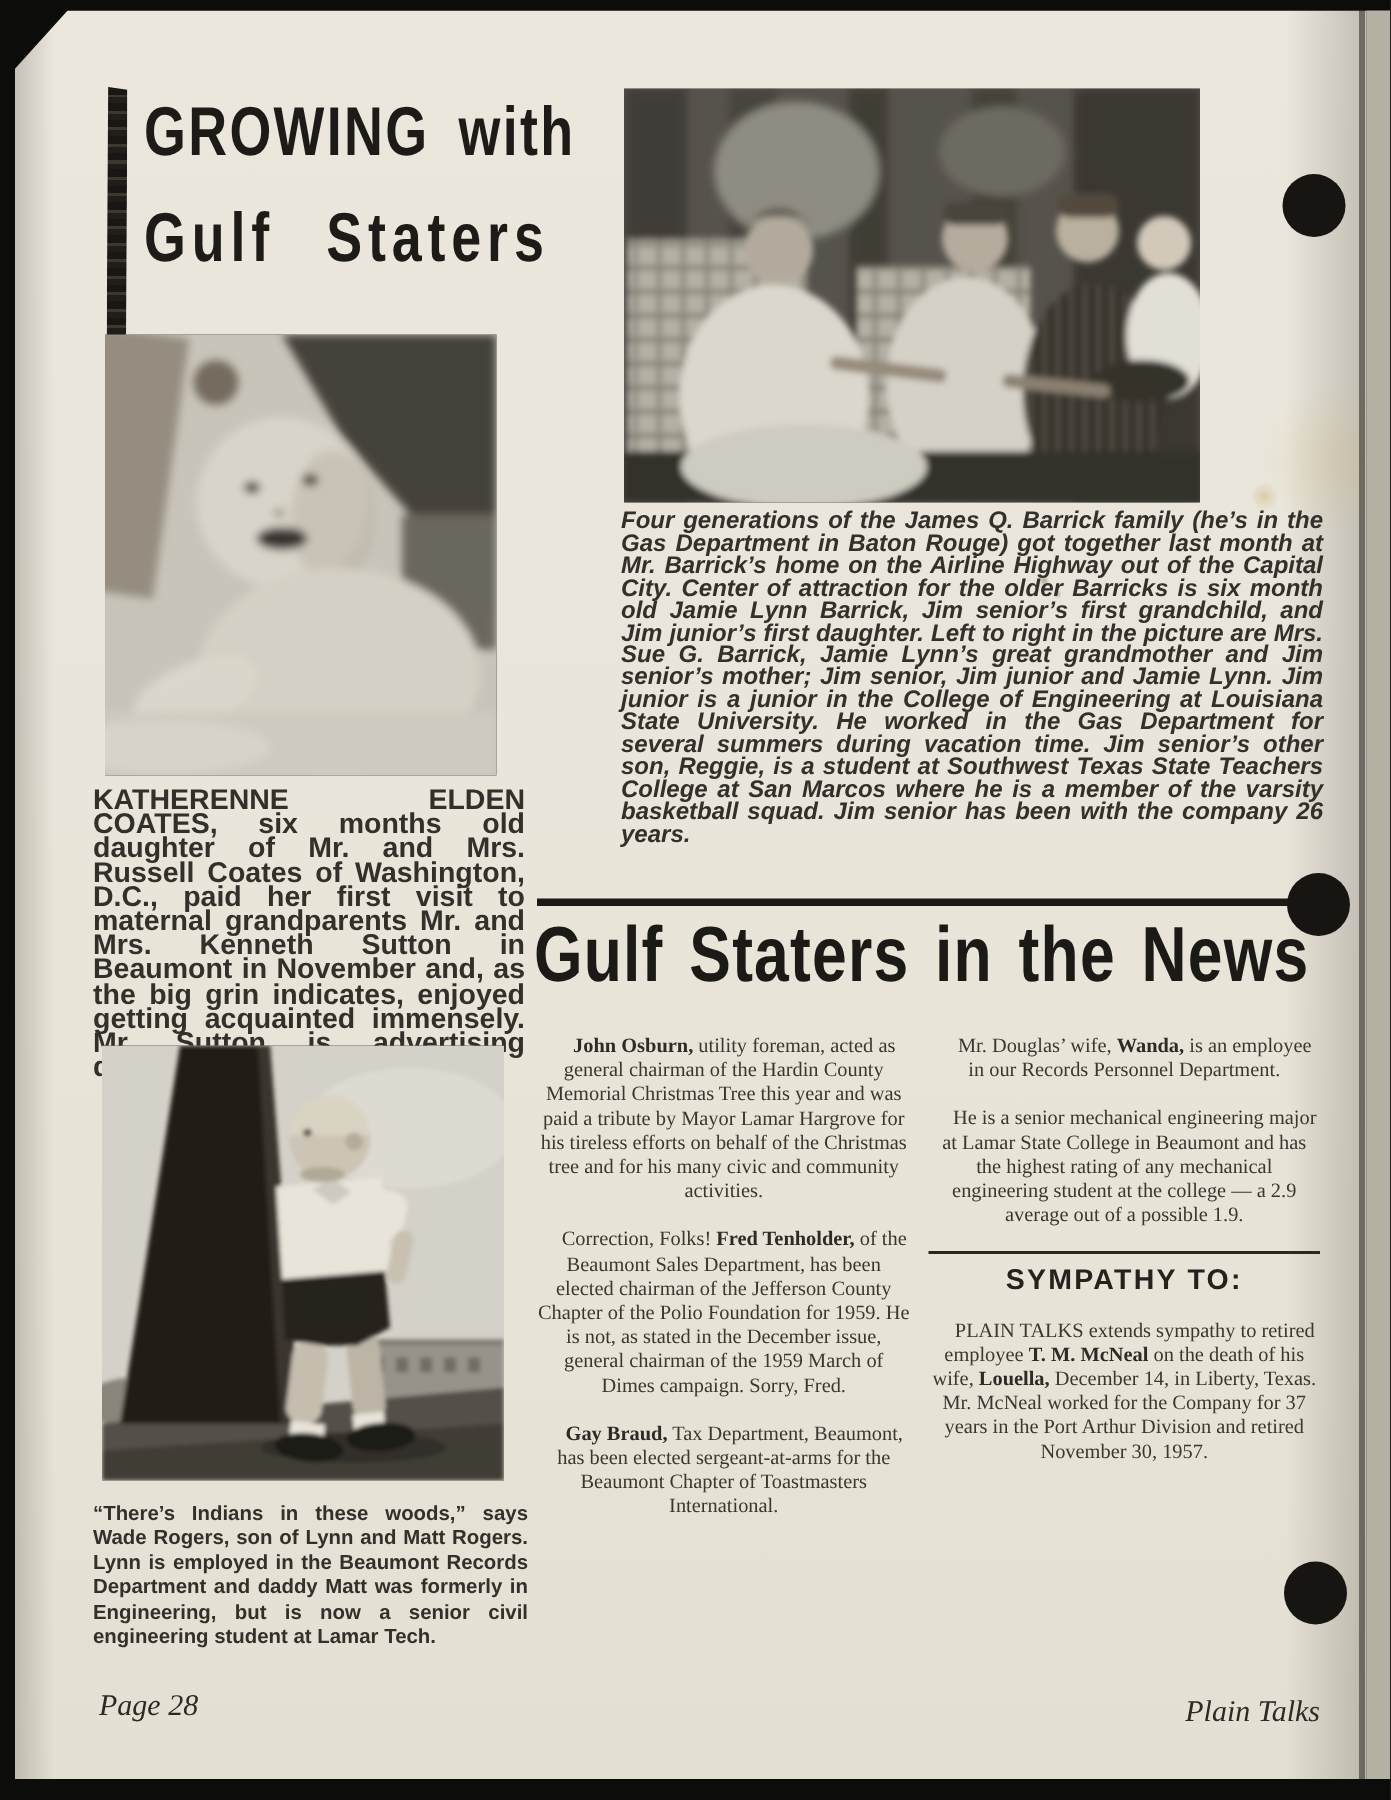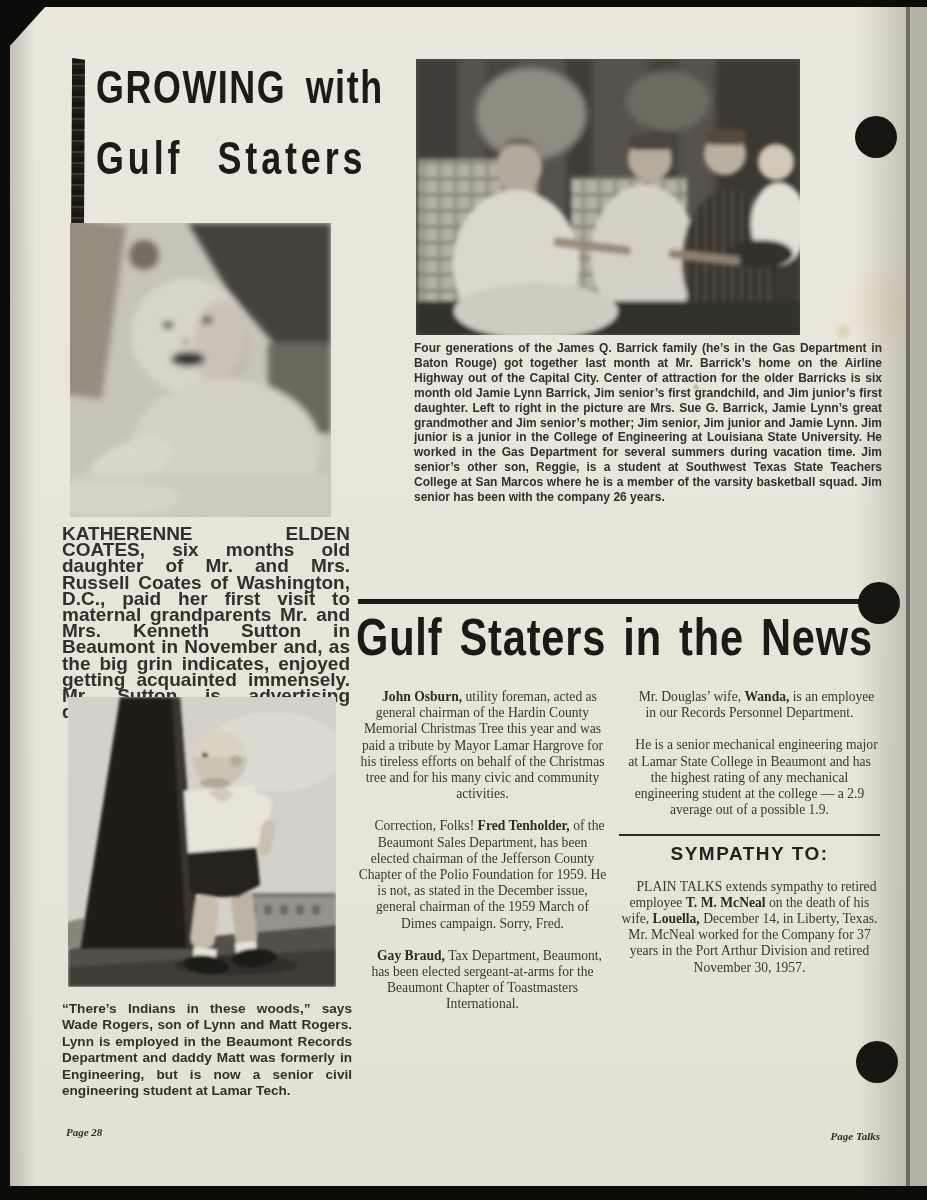--- a/index.html
+++ b/index.html
@@ -38,41 +38,41 @@
   .mast1{left:86px;top:53px;font-size:46px;letter-spacing:2px;word-spacing:10px;}
   .mast2{left:86px;top:124px;font-size:46px;letter-spacing:5px;word-spacing:26px;}
 
   .photo{overflow:hidden;background:#555;}
   .photo svg{display:block;width:100%;height:100%;}
   .photo-baby{left:60px;top:216px;width:261px;height:294px;}
   .photo-family{left:406px;top:52px;width:384px;height:276px;}
   .photo-toddler{left:58px;top:690px;width:268px;height:290px;}
 
   .caption{font-weight:700;color:#32302a;text-align:justify;}
-  .cap-family{left:404px;top:334px;width:468px;font-size:12px;line-height:14.9px;}
+  .cap-family{left:404px;top:334px;width:468px;font-size:16px;line-height:14.9px;font-style:italic;}
   .cap-coates{left:52px;top:519px;width:288px;font-size:19px;line-height:16.2px;}
   .cap-rogers{left:52px;top:994px;width:290px;font-size:13.6px;line-height:16.4px;}
 
   .news-rule{left:348px;top:592px;width:512px;height:5px;background:#1c1a16;}
   .news-headline{left:346px;top:600px;font-size:52px;font-weight:700;color:#1c1a16;
     white-space:nowrap;transform:scaleX(.80);transform-origin:0 0;letter-spacing:1px;word-spacing:6px;}
 
   .col{font-family:"Liberation Serif",serif;font-size:13.6px;line-height:16.2px;
     color:#3a3731;text-align:justify;}
   .col p{margin:0 0 16px 0;text-indent:14px;text-align:center;}
   .col .bold{font-weight:700;color:#2e2b26;}
   .col-left{left:347px;top:682px;width:251px;}
   .col-right{left:609px;top:682px;width:261px;}
 
   .symp-rule{height:2px;background:#2a2822;margin:12px 0 10px 0;}
   .symp-head{font-family:"Liberation Sans",sans-serif;font-weight:700;font-size:19px;
     letter-spacing:1.5px;color:#24221d;text-align:center;margin:0 0 14px 0;text-indent:0 !important;}
 
-  .footer{font-family:"Liberation Serif",serif;font-weight:700;font-style:italic;
-    font-size:11px;color:#2c2a25;}
+  .footer{font-family:"Liberation Serif",serif;font-weight:400;font-style:italic;
+    font-size:20px;color:#2c2a25;}
   .foot-left{left:56px;top:1119px;}
   .foot-right{left:609px;top:1123px;width:261px;text-align:right;}
 </style>
 </head>
 <body>
 
 <div class="scan">
   <div class="edge-strip"></div>
   <div class="edge-line"></div>
 
@@ -222,21 +222,21 @@
           <circle cx="168" cy="64" r="6" fill="#b3ab9b"></circle>
           <ellipse cx="137" cy="58" rx="3" ry="2.5" fill="#5a544a"></ellipse>
           <ellipse cx="147" cy="86" rx="15" ry="5" fill="#b1a998"></ellipse>
         </g>
       </svg>
     </div>
 
     <div class="abs caption cap-rogers">“There’s Indians in these woods,” says Wade Rogers, son of Lynn and Matt Rogers.  Lynn is employed in the Beaumont Records Department and daddy Matt was formerly in Engineering, but is now a senior civil engineering student at Lamar Tech.</div>
 
     <div class="abs footer foot-left">Page 28</div>
-    <div class="abs footer foot-right">Page Talks</div>
+    <div class="abs footer foot-right">Plain Talks</div>
   </div>
 
   <div class="punch-hole hole1"></div>
   <div class="punch-hole hole2"></div>
   <div class="punch-hole hole3"></div>
 
   <div class="band-top"></div>
   <div class="band-bottom"></div>
   <div class="band-left"></div>
   <div class="corner-tl"></div>

